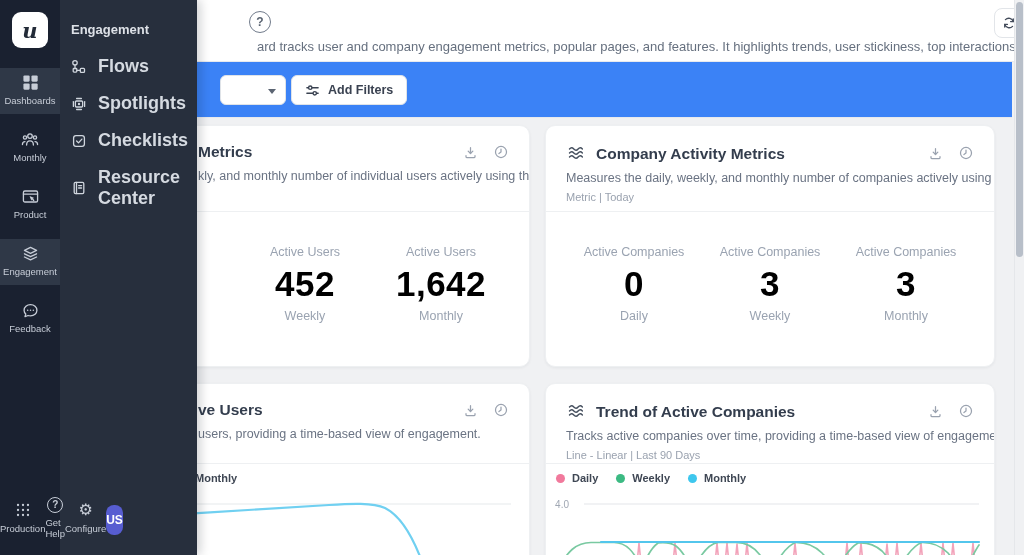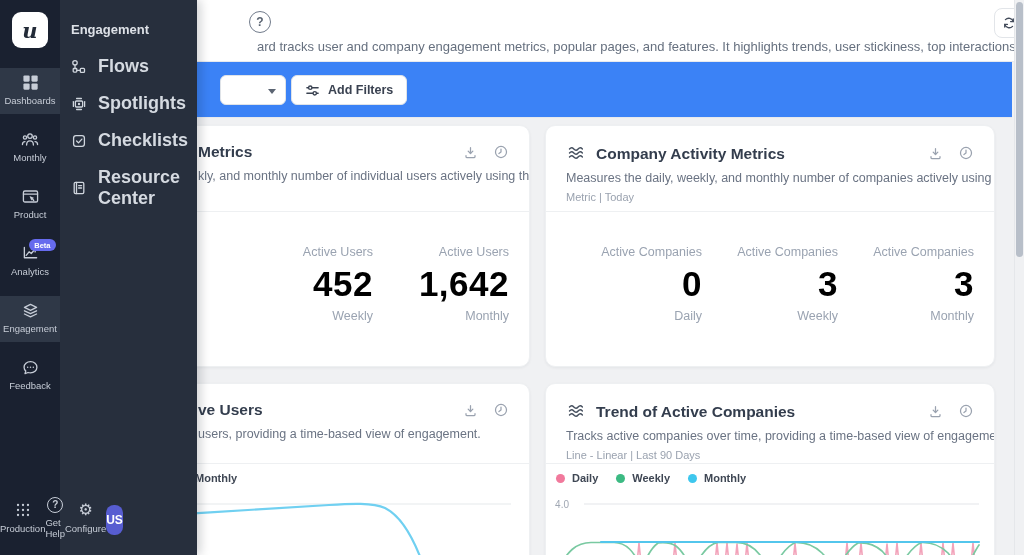--- a/index.html
+++ b/index.html
@@ -39,21 +39,21 @@
   .card-title { font-size:15.5px; font-weight:bold; color:#333d4d; }
   .head-actions { display:flex; align-items:center; gap:15px; color:#9aa2af; }
   .card-desc { padding:8px 20px 0; font-size:12.5px; color:#6a7383; white-space:nowrap; }
   .card-meta { padding:6px 20px 0; font-size:11px; color:#9aa2af; }
   .card-divider { position:absolute; left:0; right:0; border-top:1px solid #eef0f2; }
   .indent-head { margin-left:97px; }
   .indent-desc { padding-left:117px; }
 
   .metric-row { position:absolute; left:20px; right:20px; top:86px; bottom:0;
     display:grid; grid-template-columns:1fr 1fr 1fr; padding-top:33px; }
-  .metric { text-align:right; }
+  .metric { text-align:center; }
   .m-label { font-size:12.5px; color:#9aa3b1; }
   .m-value { font-size:35px; font-weight:bold; color:#000000; margin-top:5px; letter-spacing:.5px; }
   .m-period { font-size:12.5px; color:#9aa3b1; margin-top:5px; }
 
   .legend { position:absolute; top:88px; left:0; right:0; display:flex; align-items:center;
     gap:18px; padding-left:10px; }
   .legend-item { display:flex; align-items:center; gap:7px; }
   .legend-item b { font-size:11px; color:#3f4754; }
   .dot { width:9px; height:9px; border-radius:50%; }
   .dot-daily { background:#f1799c; }
@@ -412,31 +412,20 @@
         <svg width="17" height="17" viewBox="0 0 18 18" fill="none" stroke="currentColor" stroke-width="1.4" stroke-linecap="round" stroke-linejoin="round">
           <rect x="1.5" y="3.2" width="15" height="11.6" rx="1.6"></rect>
           <path d="M1.5,6.4 H16.5"></path>
           <path d="M8,8.4 L9.9,13.4 L10.8,11.3 L13,10.5 Z" fill="currentColor" stroke="none"></path>
           <path d="M10.8,11.3 L12.4,13.2"></path>
         </svg>
       </span>
       <span class="nav-label">Product</span>
     </div>
 
-    <div class="nav-item">
-      <span class="nav-ic">
-        <svg width="17" height="17" viewBox="0 0 18 18" fill="none" stroke="currentColor" stroke-width="1.4" stroke-linecap="round" stroke-linejoin="round">
-          <path d="M2.5,2.5 V13.5 H15.5"></path>
-          <path d="M4.5,11 L7.5,7.2 L9.8,9 L13.5,4.8"></path>
-          <path d="M11,4.4 H13.9 V7.3"></path>
-        </svg>
-        <span class="badge">Beta</span>
-      </span>
-      <span class="nav-label">Analytics</span>
-    </div>
 
     <div class="nav-item active">
       <span class="nav-ic">
         <svg width="17" height="17" viewBox="0 0 18 18" fill="none" stroke="currentColor" stroke-width="1.4" stroke-linecap="round" stroke-linejoin="round">
           <path d="M9,2.6 L15.4,5.7 L9,8.8 L2.6,5.7 Z"></path>
           <path d="M2.6,9.3 L9,12.4 L15.4,9.3"></path>
           <path d="M2.6,12.7 L9,15.8 L15.4,12.7"></path>
         </svg>
       </span>
       <span class="nav-label">Engagement</span>

